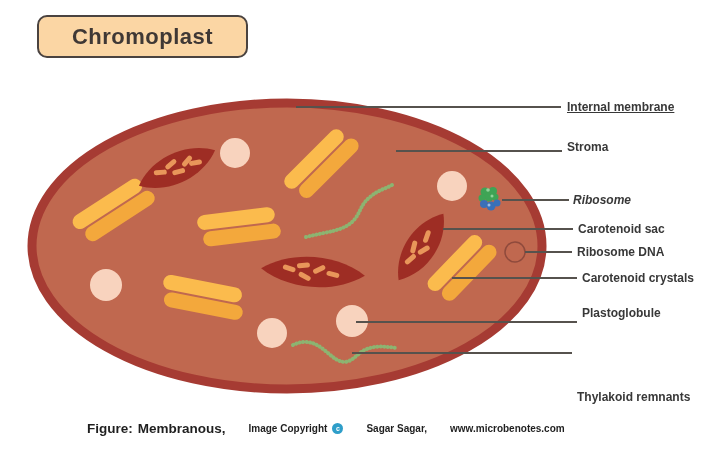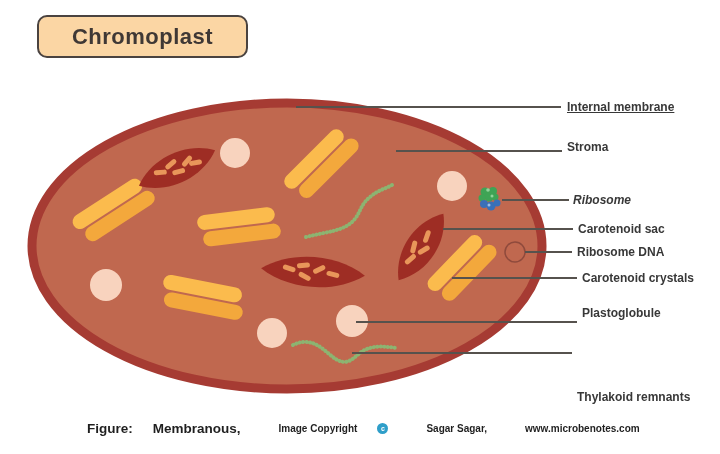--- a/index.html
+++ b/index.html
@@ -15,21 +15,21 @@
   }
   .title-box span{
     font-size:22px;font-weight:600;color:var(--title-text);letter-spacing:.5px;
   }
   svg.diagram{position:absolute;left:0;top:0;}
   .lbl{
     position:absolute;font-size:12px;font-weight:700;color:var(--label-text);
     white-space:nowrap;line-height:14px;
   }
   .caption{
-    position:absolute;left:87px;top:421px;display:flex;align-items:center;gap:20px;
+    position:absolute;left:87px;top:421px;display:flex;align-items:center;gap:5px;
     white-space:nowrap;
   }
   .caption .fig{font-size:13.5px;font-weight:700;color:var(--caption-text);}
   .caption .small{font-size:10px;font-weight:700;color:var(--caption-text);padding-left:18px;}
   .cc-icon{
     width:11px;height:11px;border-radius:50%;background:var(--copyright-icon-bg);
     color:#ffffff;font-size:7px;font-weight:700;display:inline-flex;
     align-items:center;justify-content:center;line-height:1;
   }
 </style>

